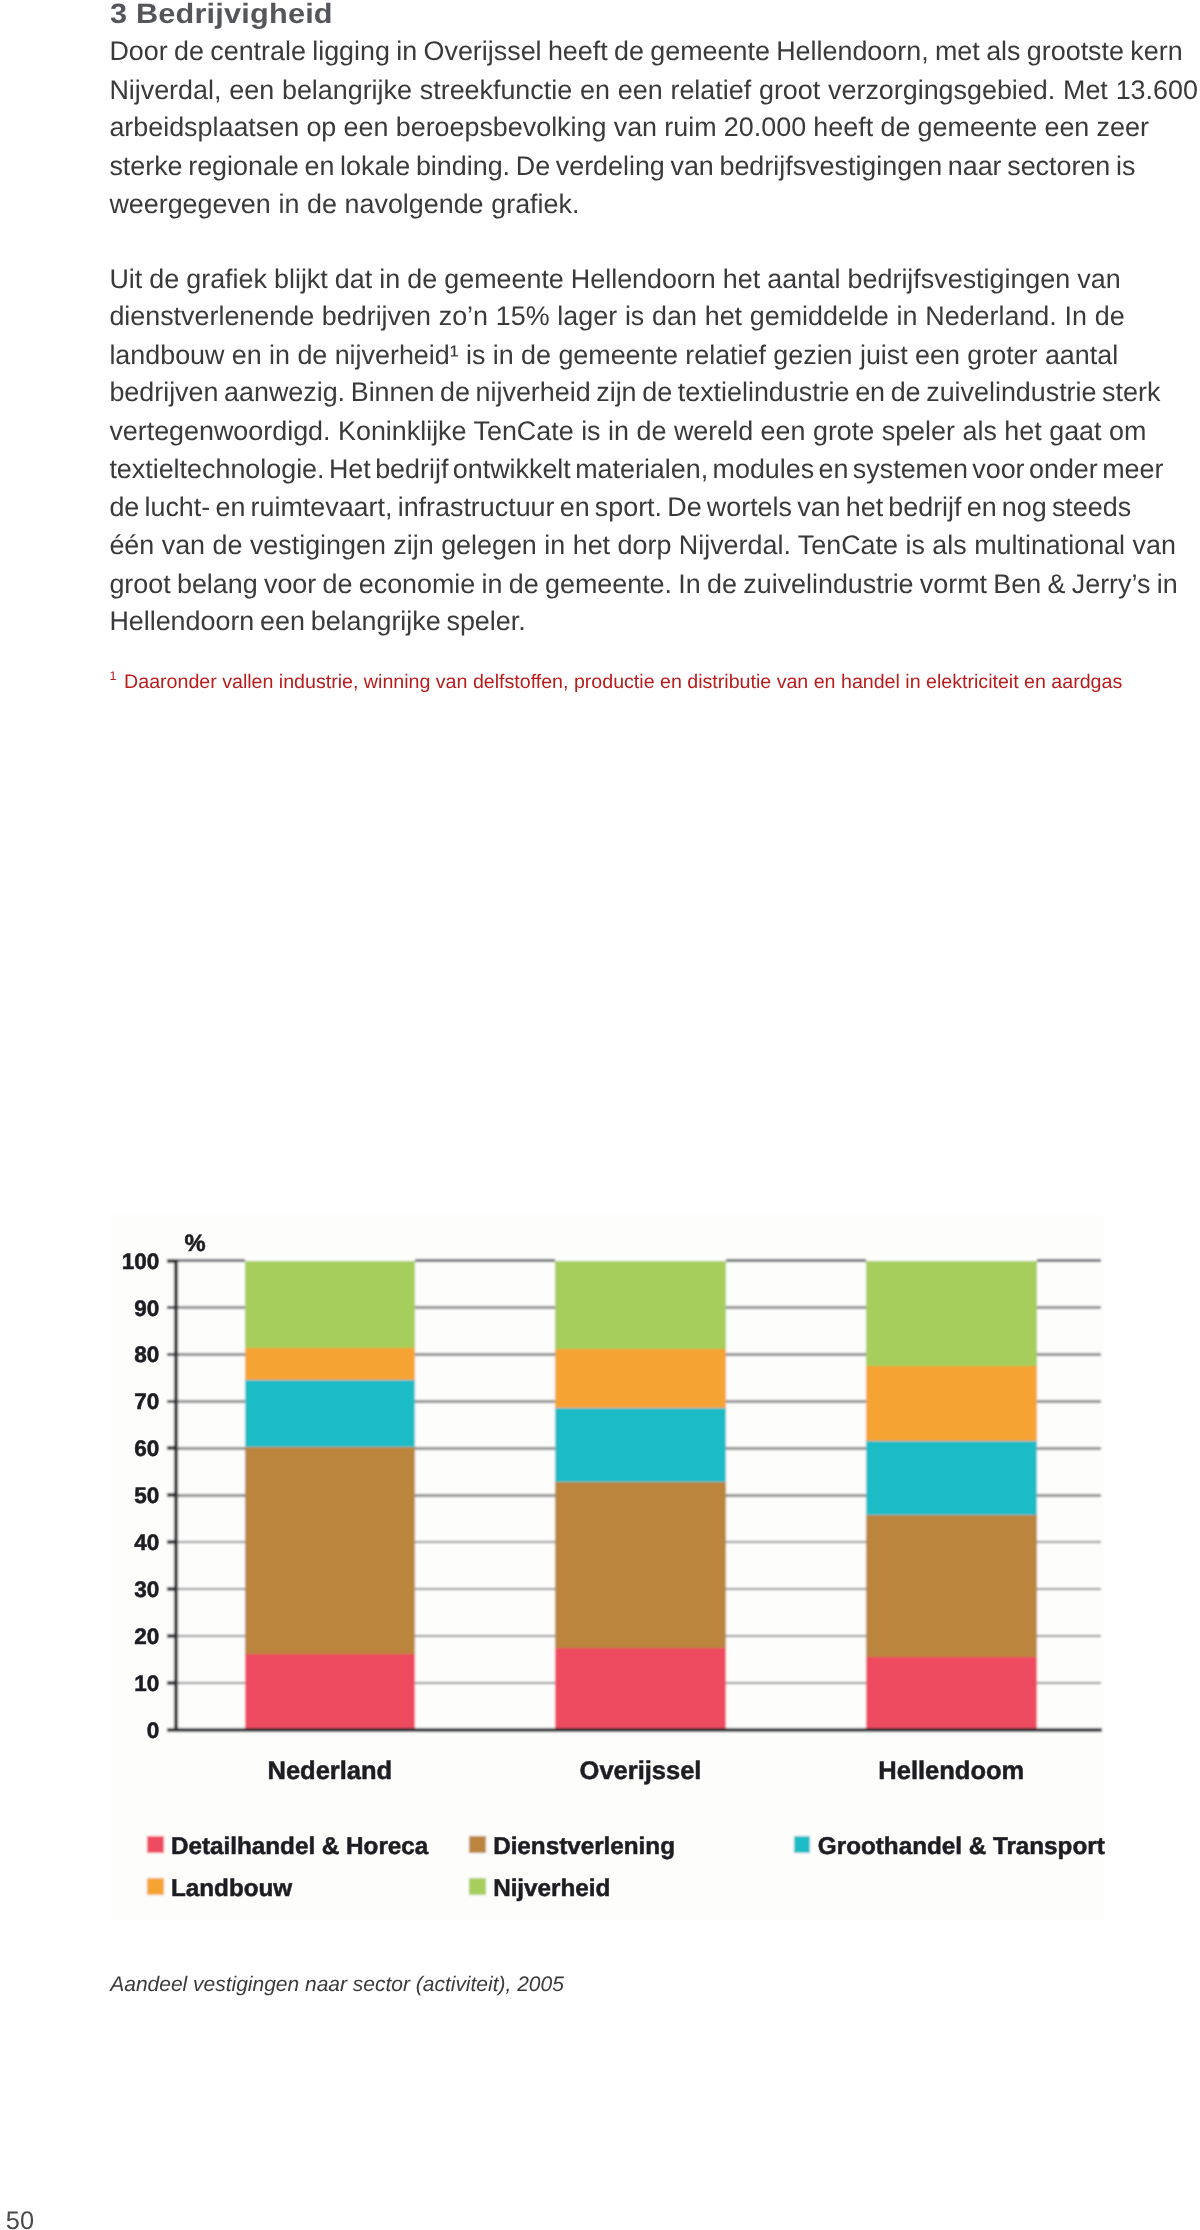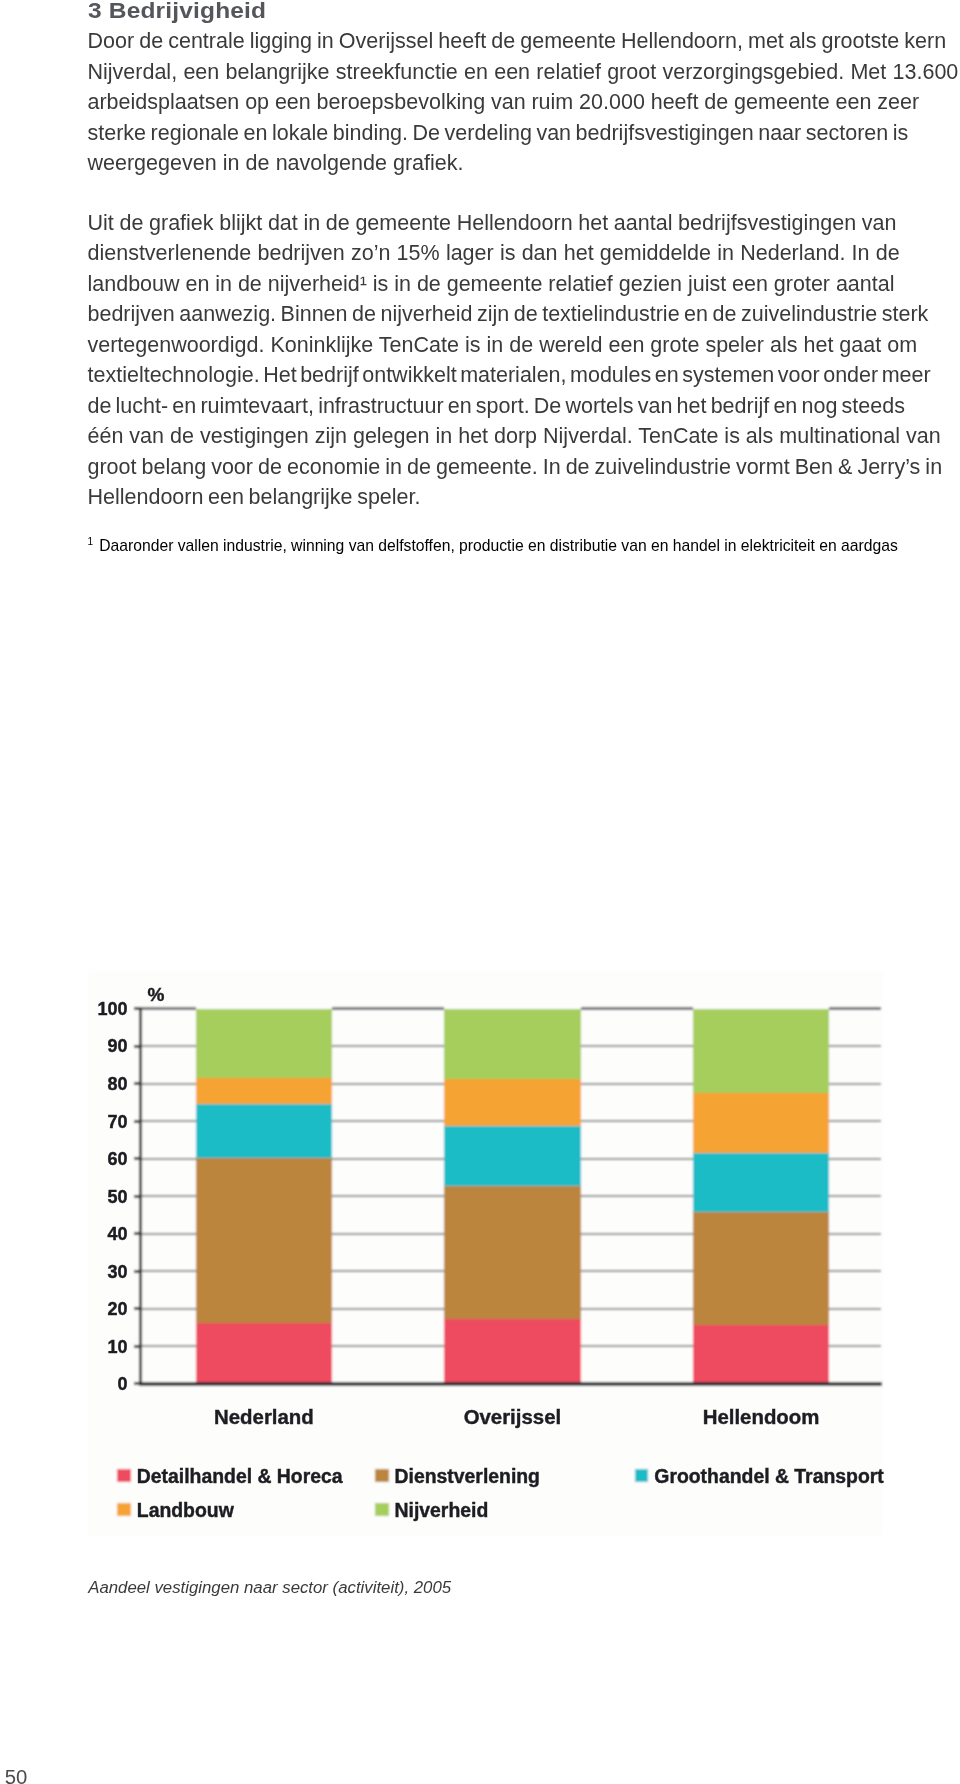--- a/index.html
+++ b/index.html
@@ -11,21 +11,21 @@
   #heading{position:absolute;left:87.5px;top:-4.4px;font-size:22.4px;font-weight:bold;
            color:#54565c;line-height:30px;letter-spacing:0.15px;
            transform:scaleX(1.095) translateZ(0);transform-origin:0 0;}
 
   .para{position:absolute;left:87.5px;width:890px;color:#3a3a3c;font-size:21.5px;transform:translateZ(0);
         line-height:30.55px;white-space:nowrap;}
   .para .ln{display:block;height:30.55px;}
   #p1{top:26.17px;}
   #p2{top:207.57px;}
 
-  #footnote{position:absolute;left:87.5px;top:532.4px;font-size:15.7px;color:#000000;transform:translateZ(0);
+  #footnote{position:absolute;left:87.5px;top:532.4px;font-size:15.7px;color:#b91c1c;transform:translateZ(0);
             line-height:20px;white-space:nowrap;}
   #footnote sup{font-size:10px;vertical-align:super;margin-right:6.2px;}
 
   #caption{position:absolute;left:88.2px;top:1576.6px;font-size:16.8px;font-style:italic;transform:translateZ(0);
            color:#3a3a3c;white-space:nowrap;line-height:22px;}
   #pagenum{position:absolute;left:4.7px;top:1766.2px;font-size:20.3px;color:#4b4b4d;line-height:22px;transform:translateZ(0);}
 
   #chartwrap{position:absolute;left:0;top:0;width:960px;height:1784px;pointer-events:none;}
 </style>
 </head>

